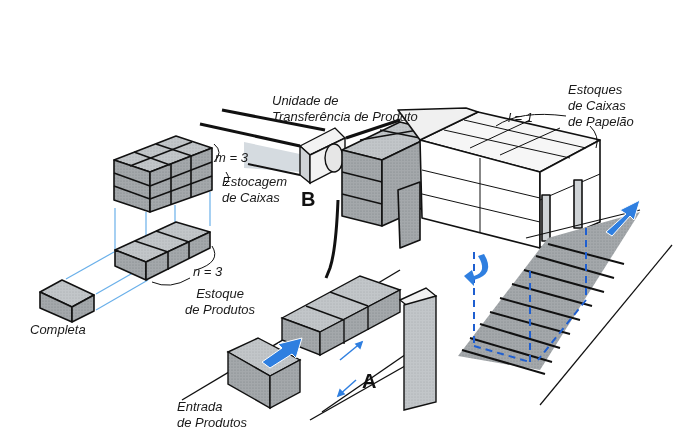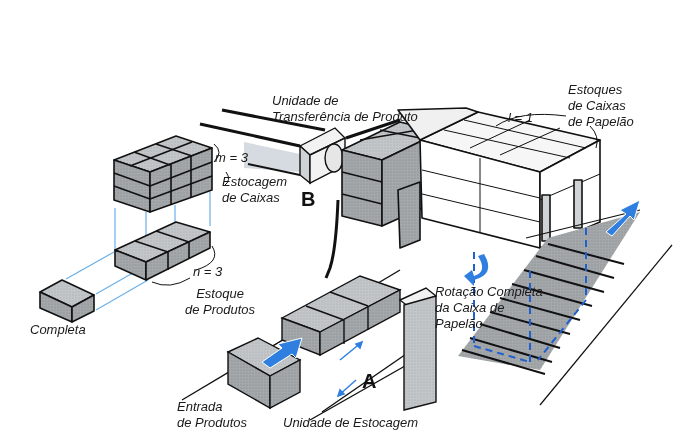--- a/index.html
+++ b/index.html
@@ -173,22 +173,18 @@
 <div class="lbl" style="left:215px;top:150px;">m = 3</div>
 <div class="lbl" style="left:222px;top:174px;">Estocagem
 de Caixas</div>
 <div class="big" style="left:301px;top:188px;">B</div>
 <div class="lbl" style="left:193px;top:264px;">n = 3</div>
 <div class="lbl" style="left:185px;top:286px;text-align:center;">Estoque
 de Produtos</div>
 <div class="lbl" style="left:30px;top:322px;">Completa</div>
 <div class="lbl" style="left:177px;top:399px;">Entrada
 de Produtos</div>
-<div class="lbl" style="left:283px;top:415px;">Unidade de Estocagem</div>
 <div class="big" style="left:362px;top:370px;">A</div>
 <div class="lbl" style="left:508px;top:110px;">l = 1</div>
 <div class="lbl" style="left:568px;top:82px;">Estoques
 de Caixas
 de Papelão</div>
-<div class="lbl" style="left:435px;top:284px;">Rotação Completa
-da Caixa de
-Papelão</div>
 </div>
 
 </body></html>

